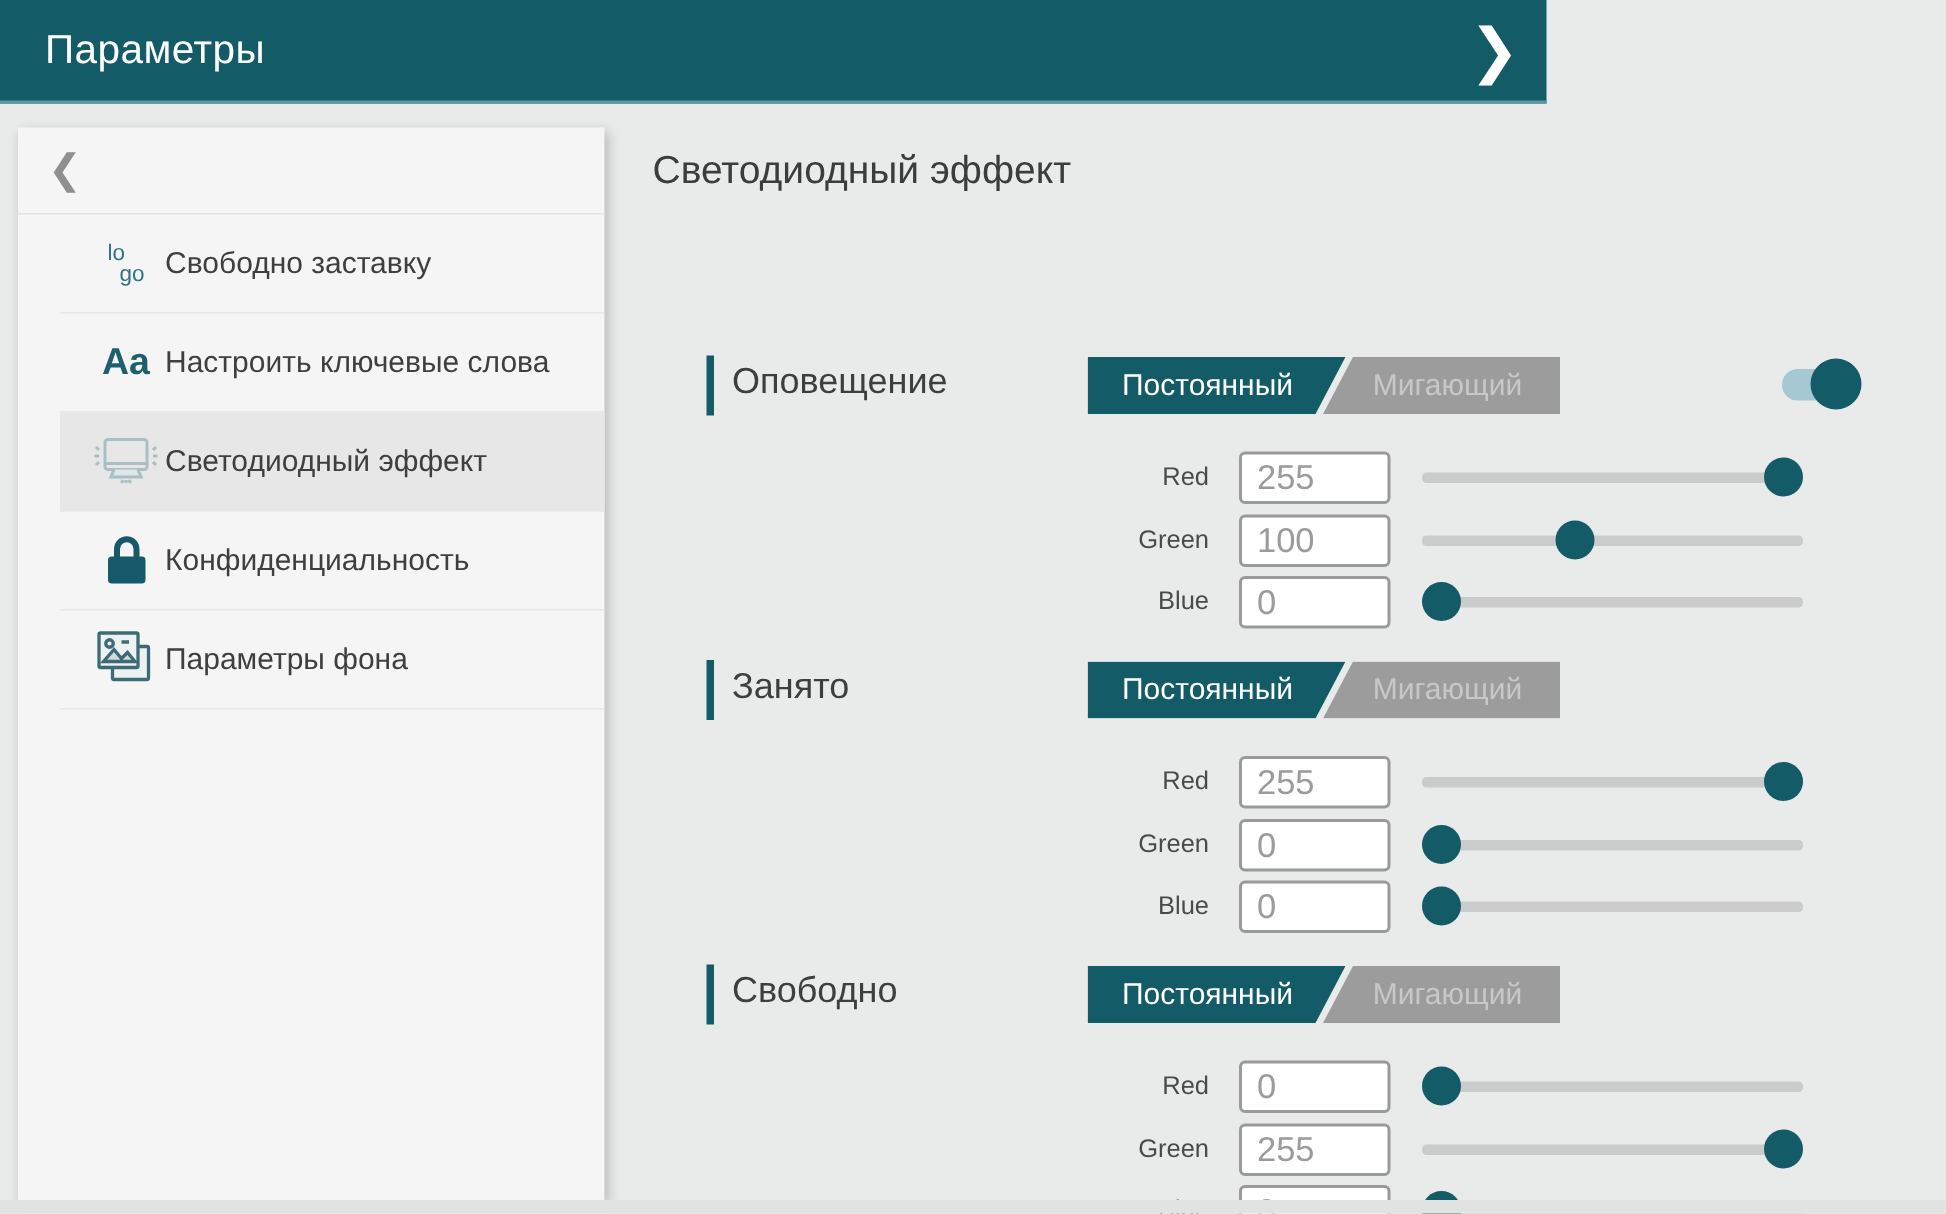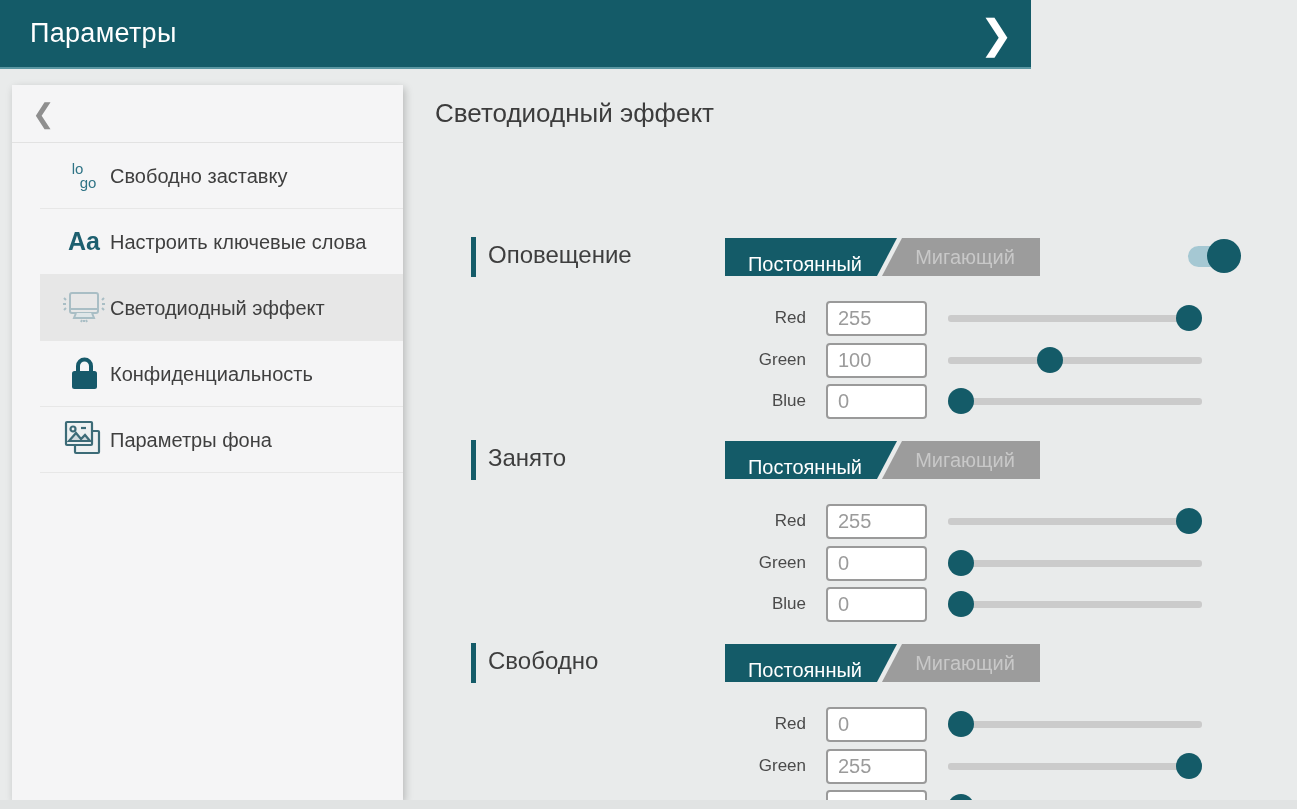--- a/index.html
+++ b/index.html
@@ -52,21 +52,21 @@
   .main-title { position:absolute; left:0; top:13px; font-size:26px; color:#3c3c3c; }
 
   .section { position:absolute; left:16px; width:862px; height:200px; }
   .section-bar { position:absolute; left:20px; top:4px; width:5px; height:40px; background:var(--accent,#145b68); }
   .section-name { position:absolute; left:37px; top:8px; font-size:24px; color:#3e3e3e; }
 
   .segmented { position:absolute; left:274px; top:5px; width:315px; height:38px; }
   .seg-on {
     position:absolute; inset:0; background:var(--accent,#145b68);
     clip-path:polygon(0 0, 172px 0, 152px 100%, 0 100%);
-    display:flex; align-items:flex-end; cursor:pointer;
+    display:flex; align-items:center; cursor:pointer;
   }
   .seg-on span { width:160px; text-align:center; color:#ffffff; font-size:20px; }
   .seg-off {
     position:absolute; inset:0; background:var(--seg-off-bg,#9c9c9c);
     clip-path:polygon(177px 0, 100% 0, 100% 100%, 157px 100%);
     display:flex; align-items:center; justify-content:flex-end; cursor:pointer;
   }
   .seg-off span { width:150px; text-align:center; color:var(--seg-off-text,#c8c8c8); font-size:20px; }
 
   .toggle { position:absolute; left:737px; top:5px; width:62px; height:36px; cursor:pointer; }
@@ -82,21 +82,21 @@
   .channel-row { position:absolute; left:0; width:862px; height:42px; }
   .channel-label {
     position:absolute; left:230px; top:0; width:125px; height:42px;
     display:flex; align-items:center; justify-content:flex-end;
     font-size:17px; color:#4a4a4a;
   }
   .channel-input {
     position:absolute; left:375px; top:4px; width:101px; height:35px;
     border:2px solid #9a9a9a; border-radius:4px; background:#ffffff;
     font-family:"Liberation Sans","DejaVu Sans",sans-serif;
-    font-size:20px; color:#9b9b9b; padding-left:10px; outline:none;
+    font-size:23px; color:#9b9b9b; padding-left:10px; outline:none;
   }
   .slider { position:absolute; left:497px; top:0; width:254px; height:42px; cursor:pointer; }
   .slider-track {
     position:absolute; left:0; top:18px; width:254px; height:7px; border-radius:3px;
     background:var(--slider-track,#cbcbcb);
   }
   .slider-thumb {
     position:absolute; top:8px; width:26px; height:26px; border-radius:50%;
     background:var(--accent,#145b68); cursor:grab;
   }

